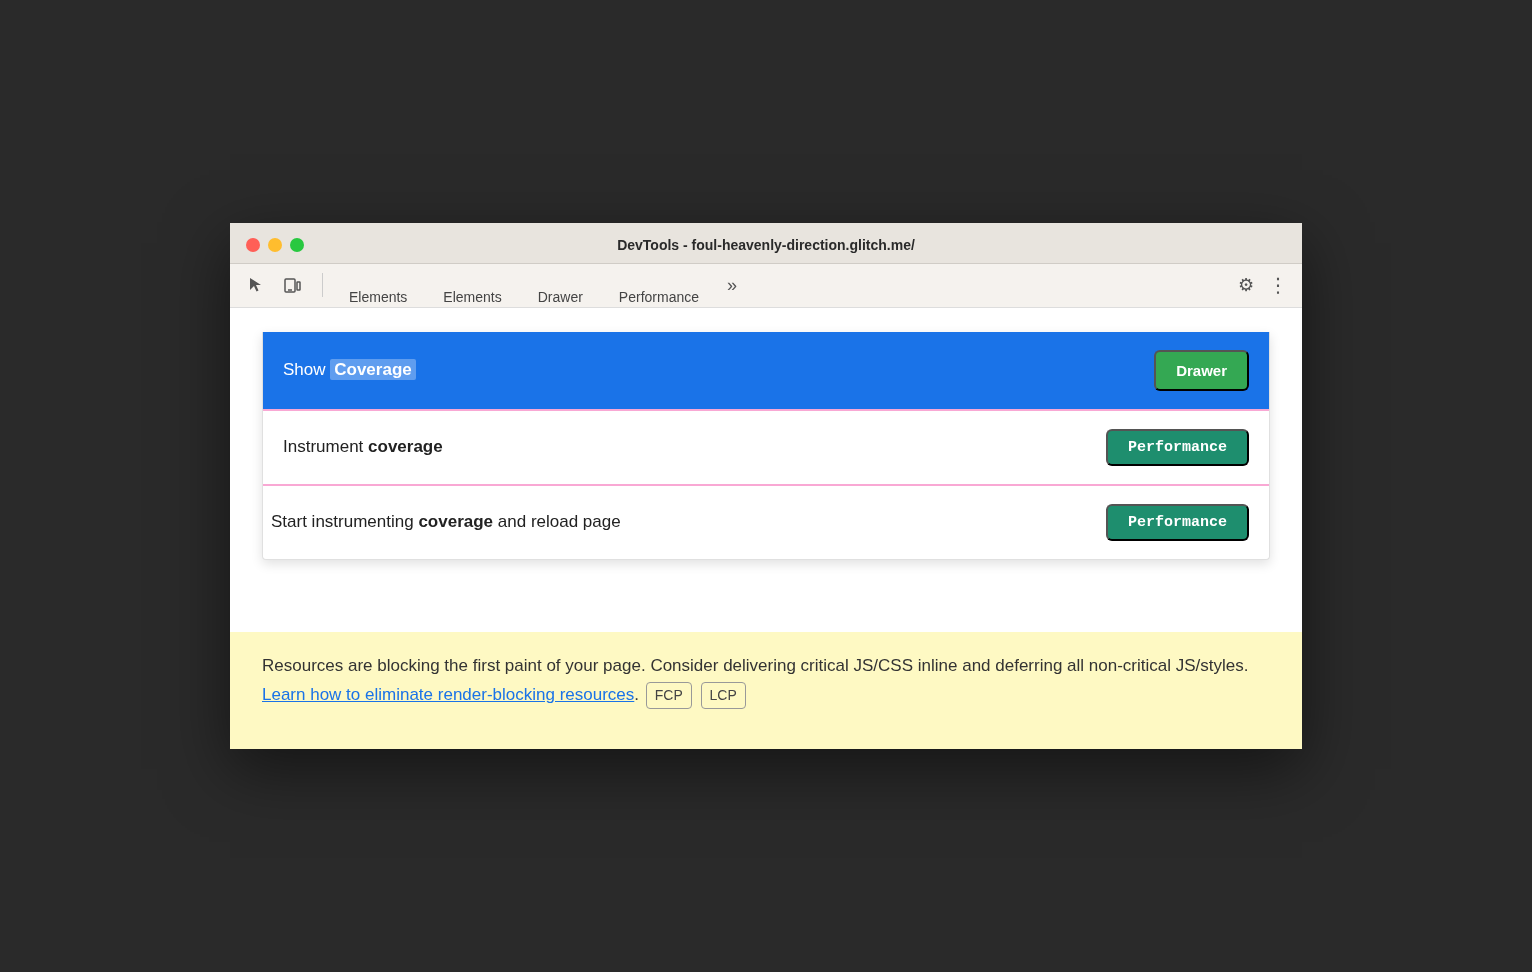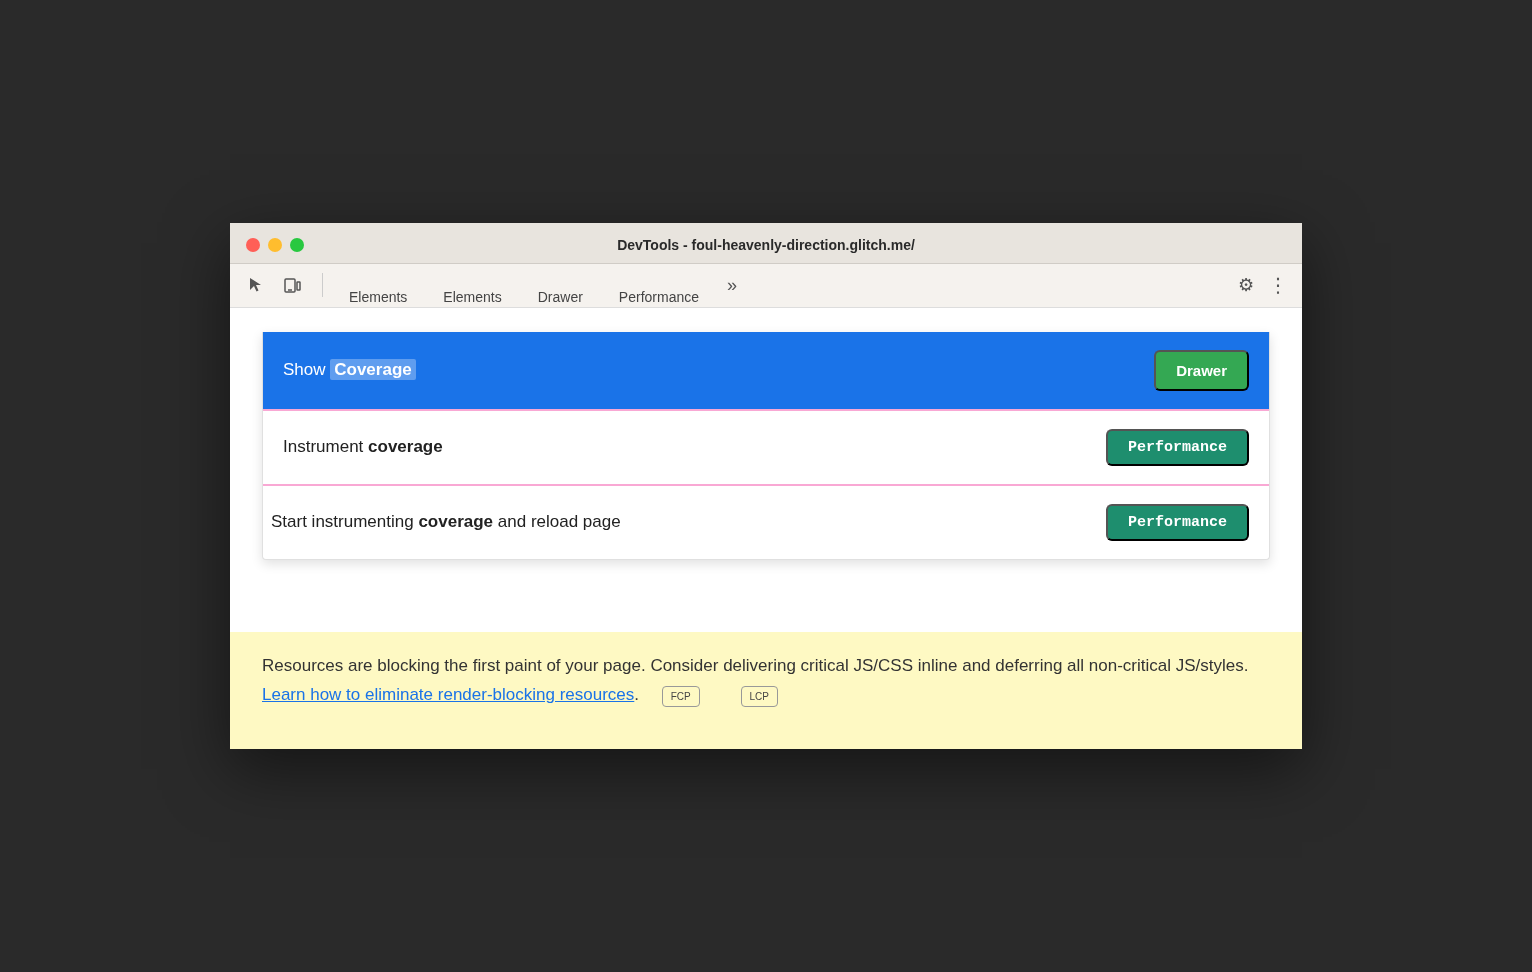--- a/index.html
+++ b/index.html
@@ -263,23 +263,23 @@
     .bottom-content a {
       color: #1a73e8;
       text-decoration: underline;
     }
 
     .tag {
       display: inline-block;
       border: 1px solid #999;
       border-radius: 4px;
       padding: 1px 8px;
-      font-size: 10px;
+      font-size: 14px;
       color: #444;
-      margin: 0 18px;
+      margin: 0 2px;
     }
   </style>
 </head>
 <body>
 
 <div class="window">
 
   <div class="title-bar">
     <div class="traffic-lights">
       <div class="traffic-light tl-red"></div>

